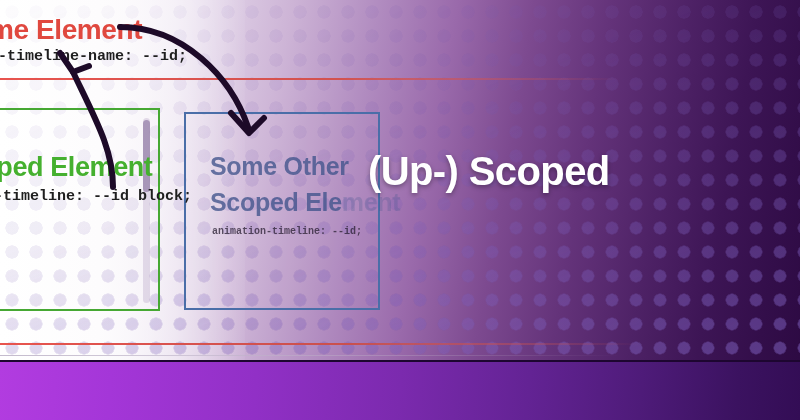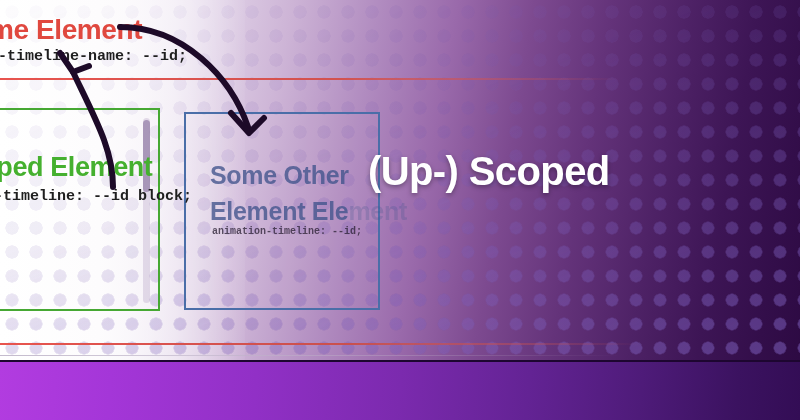--- a/index.html
+++ b/index.html
@@ -107,21 +107,20 @@
     font-size:15px;font-weight:700;color:#1f1f1f;
     font-family:"Liberation Mono",monospace;white-space:nowrap;
   }
   .heading-blue{
     position:absolute;left:210px;top:148px;width:230px;
     font-size:25px;font-weight:700;
     color:#41548c;opacity:.78;
     line-height:36px;
     font-family:"Liberation Sans",sans-serif;
     letter-spacing:-0.3px;
-    margin-top:9px;
   }
   .heading-blue .fade{opacity:.32;}
   .code-blue{
     position:absolute;left:212px;top:226px;
     font-size:10px;font-weight:700;color:#2a2033;opacity:.75;
     font-family:"Liberation Mono",monospace;white-space:nowrap;
   }
 
   
   .arrows{position:absolute;left:0;top:0;width:800px;height:360px;pointer-events:none;}
@@ -172,21 +171,21 @@
     <div class="rule rule-grey"></div>
 
     <div class="heading-red">Some Element</div>
     <div class="code-red">scroll-timeline-name: --id;</div>
 
     <div class="heading-green">Scoped Element</div>
     <div class="code-green">scroll-timeline: --id block;</div>
 
     <div class="heading-blue">
       <span>Some Other</span><br>
-      <span>Element Ele</span><span class="fade">ment</span>
+      <span>Scoped Ele</span><span class="fade">ment</span>
     </div>
     <div class="code-blue">animation-timeline: --id;</div>
 
     <svg class="arrows" viewBox="0 0 800 360">
       <g fill="none" stroke="#1d0a28" stroke-width="6" stroke-linecap="round" stroke-linejoin="round">
         <path d="M113,187 C113,150 96,120 73,72"></path>
         <path d="M60,53 L73,72 L89,66"></path>
         <path d="M120,27 C183,27 231,77 248,127"></path>
         <path d="M231,113 L249,133 L264,118"></path>
       </g>

